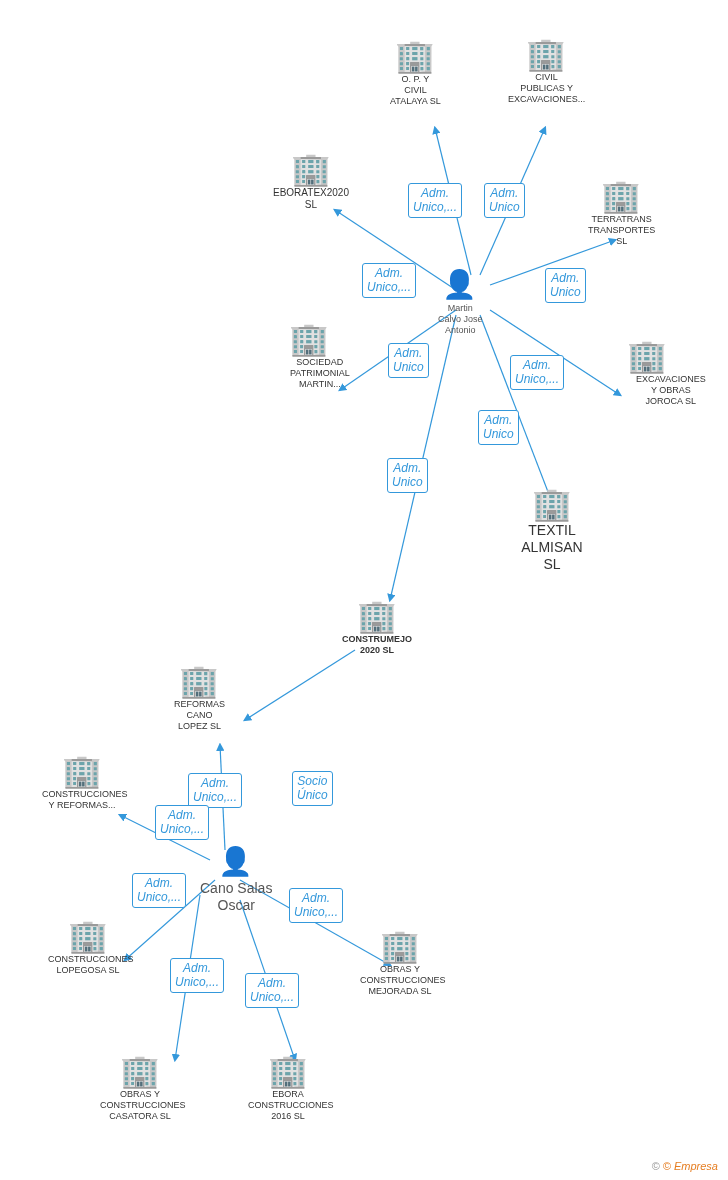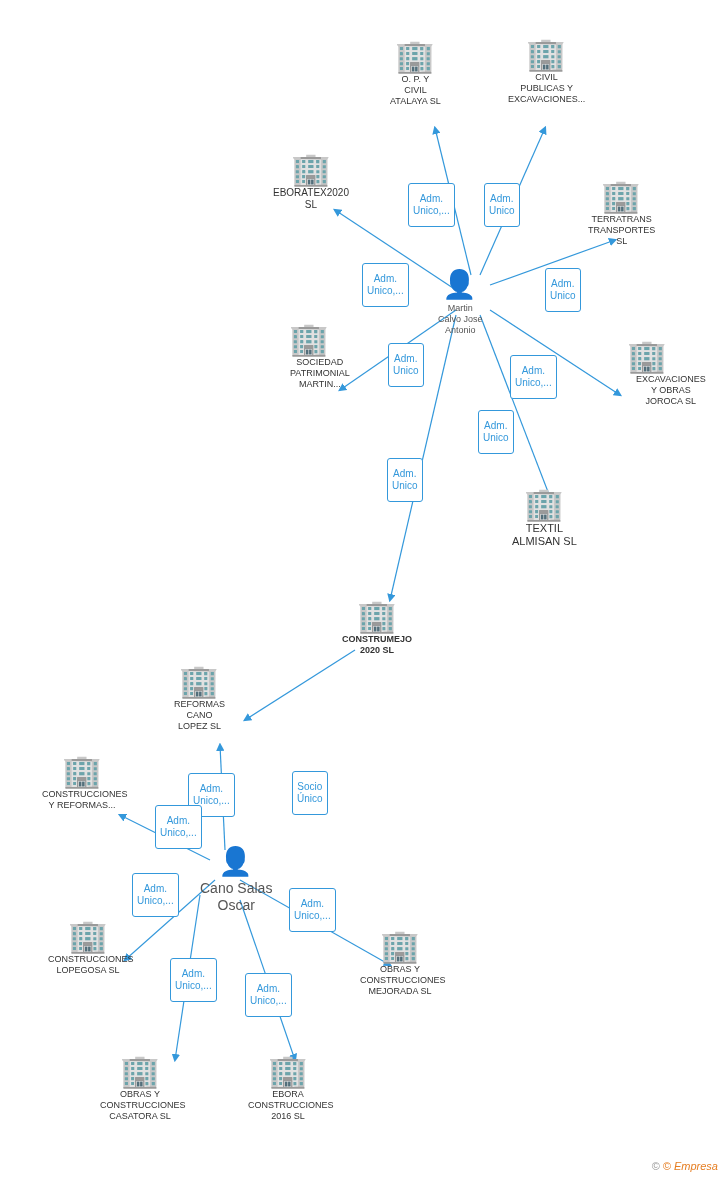--- a/index.html
+++ b/index.html
@@ -39,26 +39,27 @@
     .person-icon {
       font-size: 28px;
       color: #7f8c8d;
       margin-bottom: 2px;
     }
     .badge {
       position: absolute;
       background: #fff;
       border: 1.5px solid #3498db;
       color: #3498db;
-      font-size: 10px;
-      padding: 9px 4px;
+      font-size: 12px;
+      padding: 2px 4px;
       border-radius: 3px;
       text-align: center;
       line-height: 1.2;
       white-space: nowrap;
+      font-style: italic;
     }
     .badge.socio {
       background: #fff;
       border-color: #3498db;
       color: #3498db;
       margin-top: 28px;
     }
     svg.arrows {
       position: absolute;
       top: 0; left: 0;
@@ -162,21 +163,21 @@
 
   <div class="node" style="left:588px;top:340px;">
     <div class="building-icon gray">🏢</div>
     <div class="node-label" style="white-space:pre-line;font-size:9px;margin-left:48px;">EXCAVACIONES
 Y OBRAS
 JOROCA SL</div>
   </div>
 
   <div class="node" style="left:512px;top:488px;">
     <div class="building-icon gray">🏢</div>
-    <div class="node-label" style="white-space:pre-line;font-size:11px;">TEXTIL
+    <div class="node-label" style="white-space:pre-line;font-size:14px;">TEXTIL
 ALMISAN SL</div>
   </div>
 
   <div class="node" style="left:342px;top:600px;">
     <div class="building-icon orange">🏢</div>
     <div class="node-label" style="white-space:pre-line;font-size:9px;font-weight:bold;">CONSTRUMEJO
 2020 SL</div>
   </div>
 
   <div class="node" style="left:174px;top:665px;">

